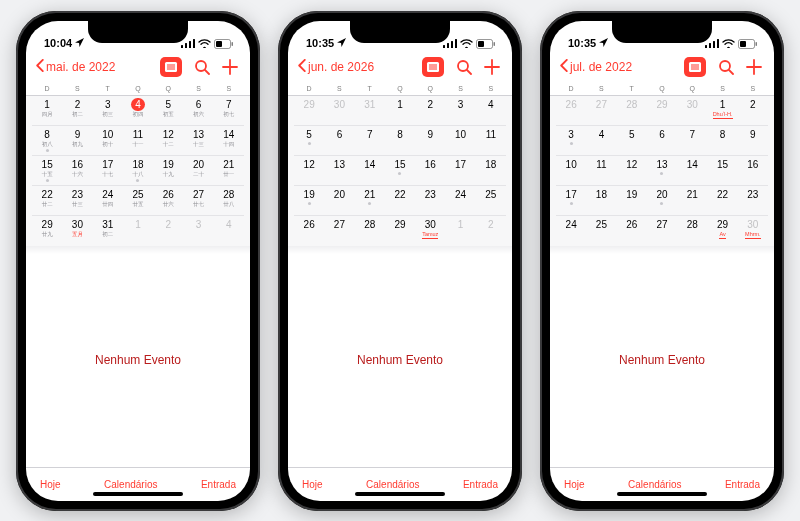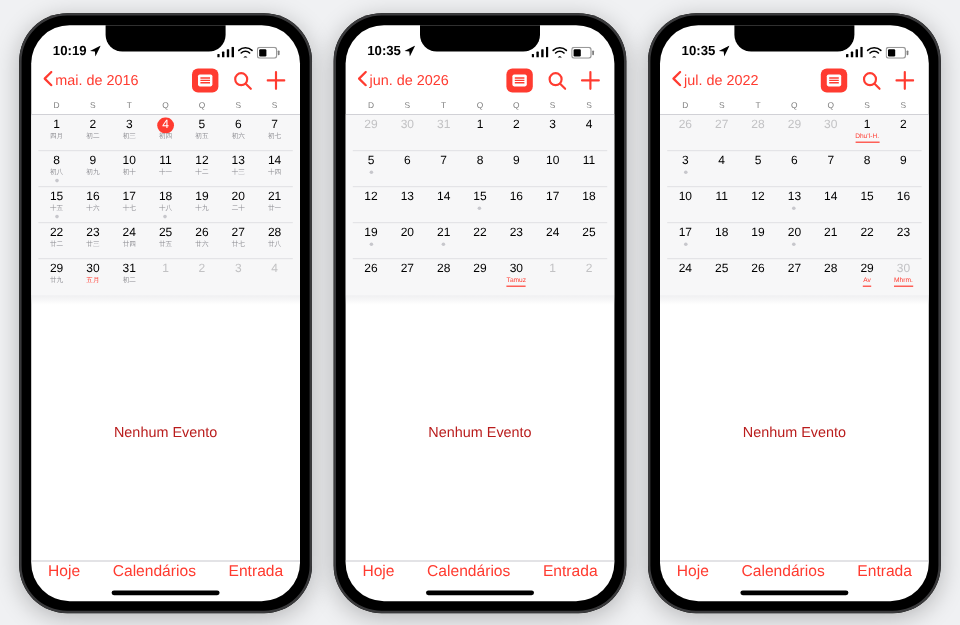--- a/index.html
+++ b/index.html
@@ -137,42 +137,43 @@
     display:flex;
     align-items:center;
     justify-content:center;
     color:#b91c1c;
     font-size: 12px;
   }
   .toolbar {
     height: 34px;
     border-top: 0.5px solid #d1d1d6;
     display:flex;
+    align-items:center;
     justify-content:space-between;
     padding: 0 14px;
     color:#ff3b30;
-    font-size: 13px;
+    font-size: 10px;
   }
   .home-ind {
     position:absolute;
     bottom:5px; left:50%;
     transform:translateX(-50%);
     width:90px; height:4px;
     background:#000; border-radius:3px;
   }
 </style>
 </head>
 <body>
 
 <div class="phone">
     <div class="notch"></div>
     <div class="screen">
       <div class="status-bar">
         <div class="status-left">
-          <span>10:19</span>
+          <span>10:04</span>
           <span class="loc">
             <svg width="9" height="9" viewBox="0 0 10 10">
               <path d="M0 5 L10 0 L5 10 L4.5 5.5 Z" fill="#000"></path>
             </svg>
           </span>
         </div>
         <div class="status-right">
           <span class="signal">
             <svg width="14" height="9" viewBox="0 0 14 9">
               <rect x="0" y="6" width="2" height="3" rx="0.5" fill="#000"></rect>
@@ -193,21 +194,21 @@
               <rect x="17.5" y="3" width="1.5" height="4" rx="0.7" fill="#000" fill-opacity="0.5"></rect>
             </svg>
           </span>
         </div>
       </div>
       <div class="header">
         <div class="back">
           <span><svg width="8" height="13" viewBox="0 0 8 14">
               <path d="M7 1 L1 7 L7 13" stroke="#ff3b30" stroke-width="2" fill="none" stroke-linecap="round" stroke-linejoin="round"></path>
             </svg></span>
-          <span>mai. de 2016</span>
+          <span>mai. de 2022</span>
         </div>
         <div class="header-icons">
           <div class="icon-square">
             <svg width="14" height="12" viewBox="0 0 14 12">
               <rect x="1" y="1" width="12" height="10" rx="1.5" fill="#fff"></rect>
               <line x1="3" y1="4" x2="11" y2="4" stroke="#ff3b30" stroke-width="1.2"></line>
               <line x1="3" y1="6" x2="11" y2="6" stroke="#ff3b30" stroke-width="1.2"></line>
               <line x1="3" y1="8" x2="11" y2="8" stroke="#ff3b30" stroke-width="1.2"></line>
             </svg>
           </div>

